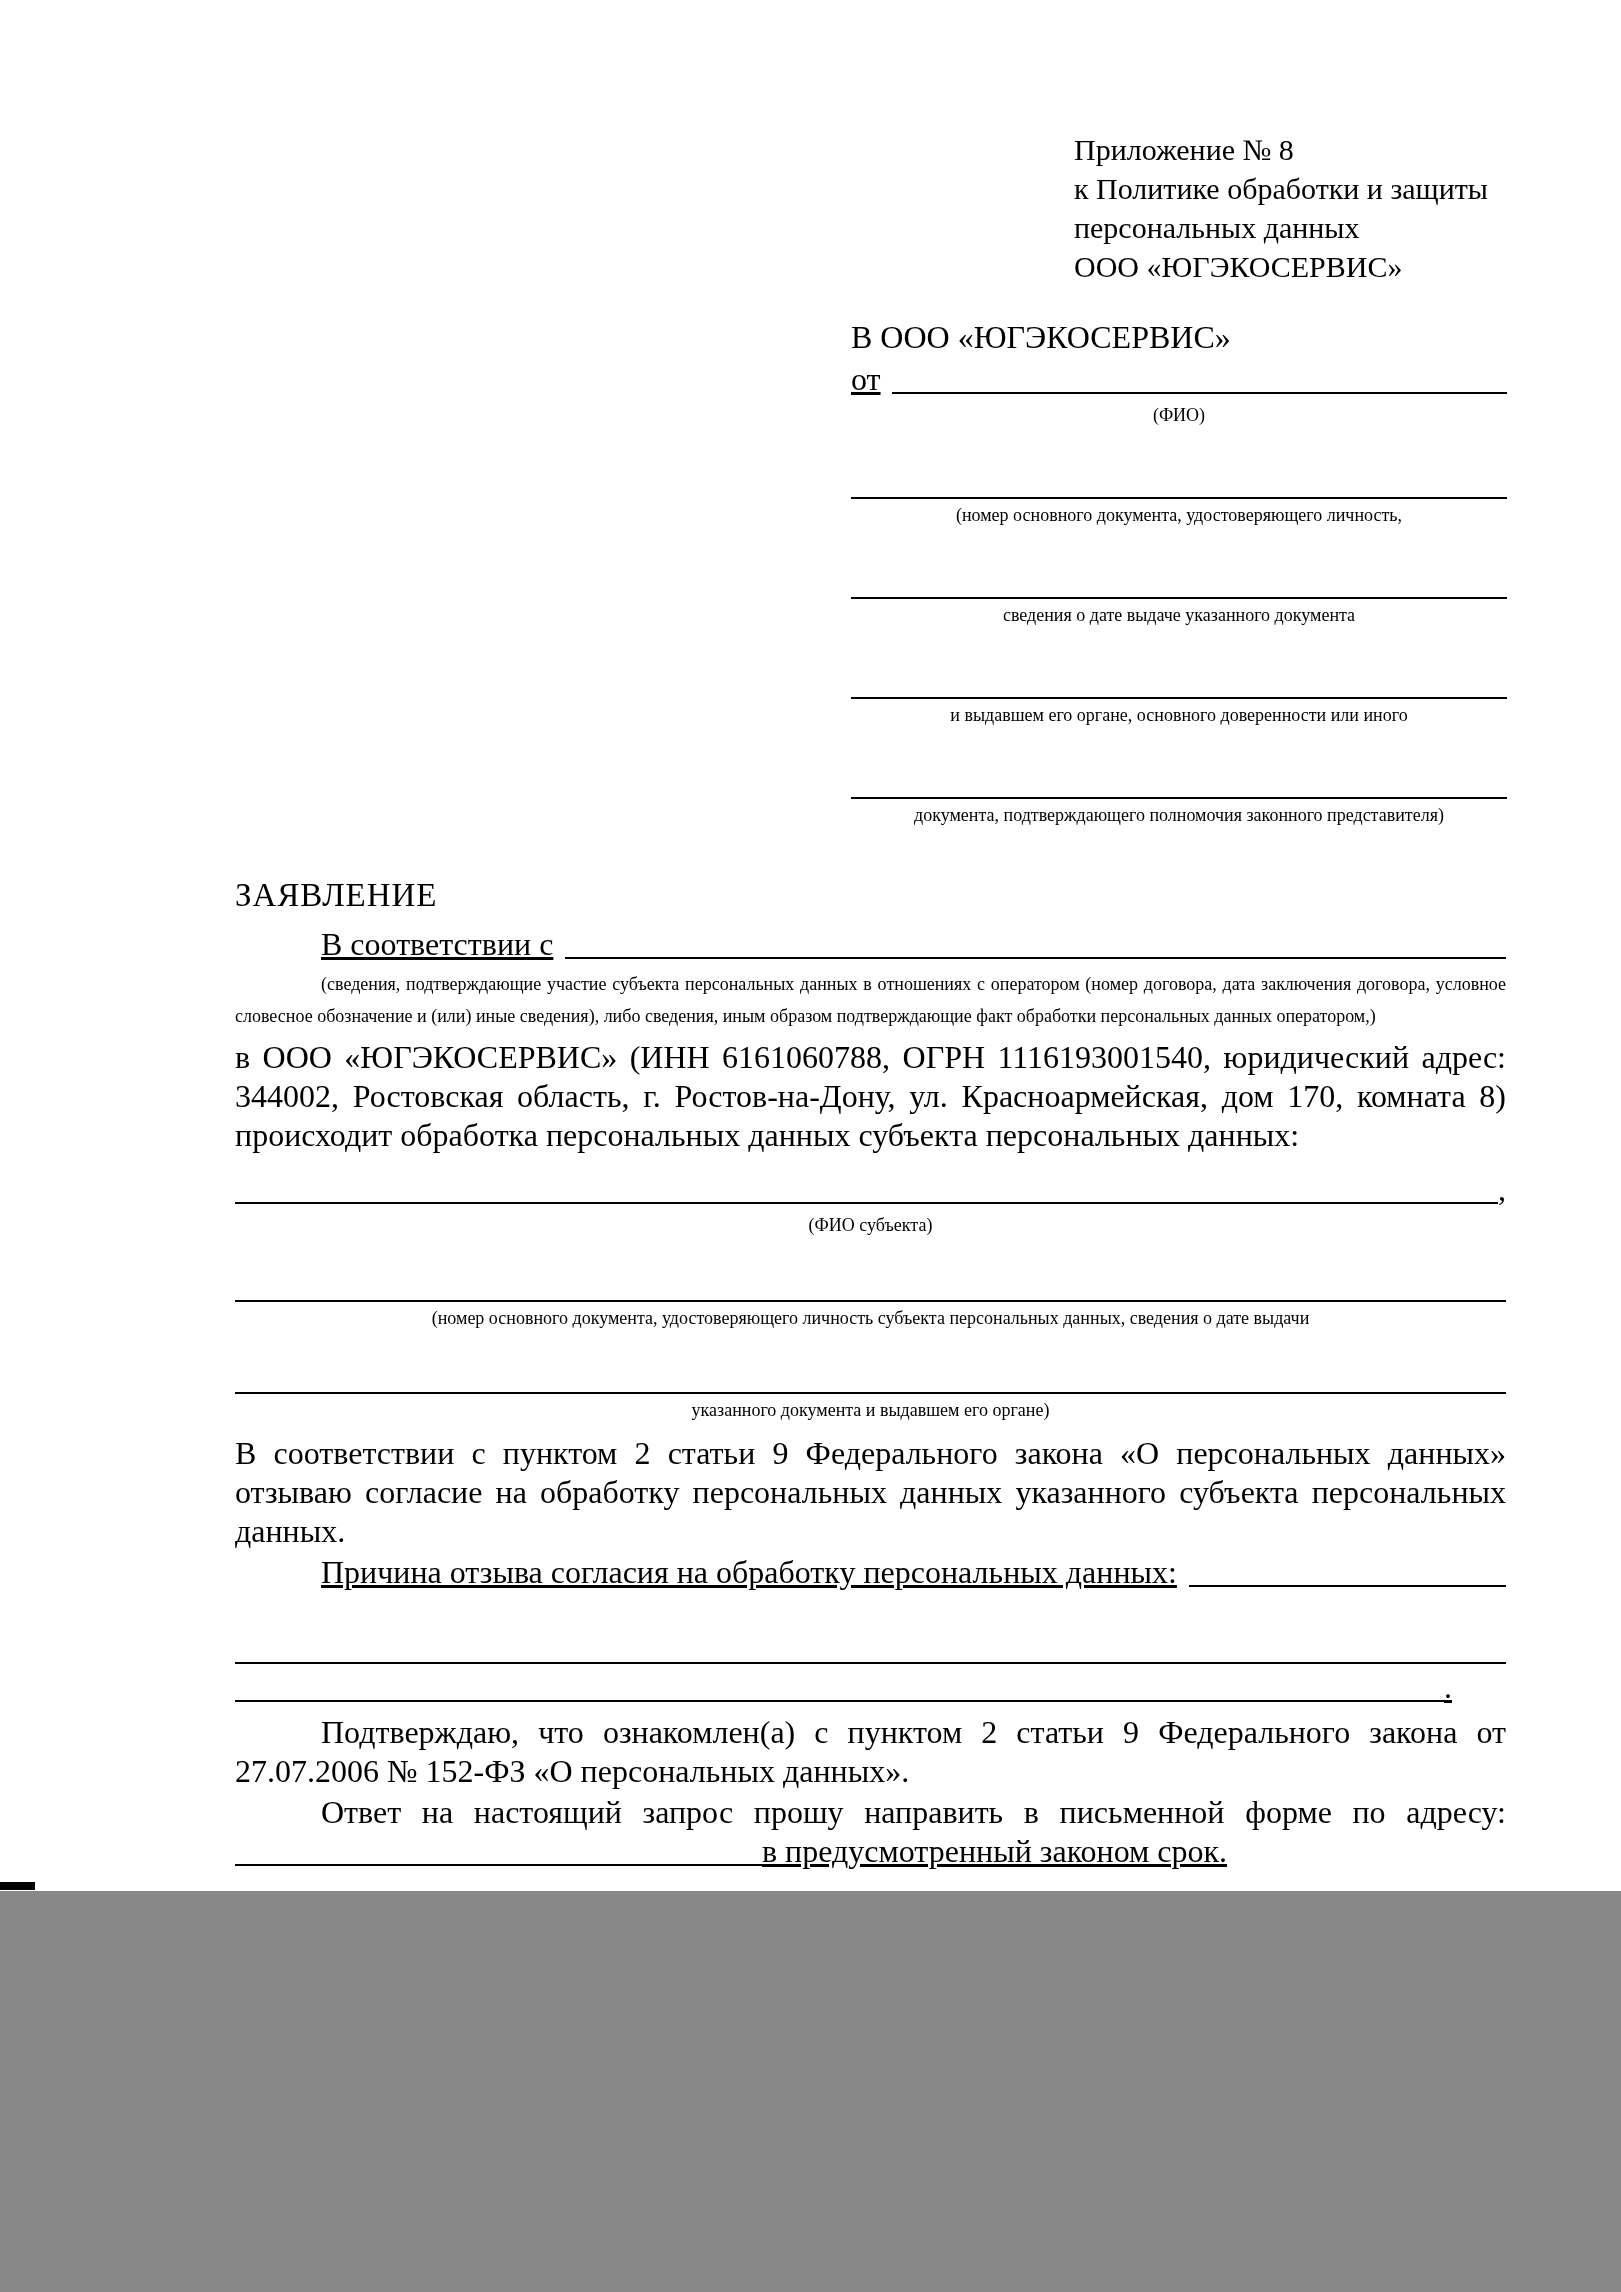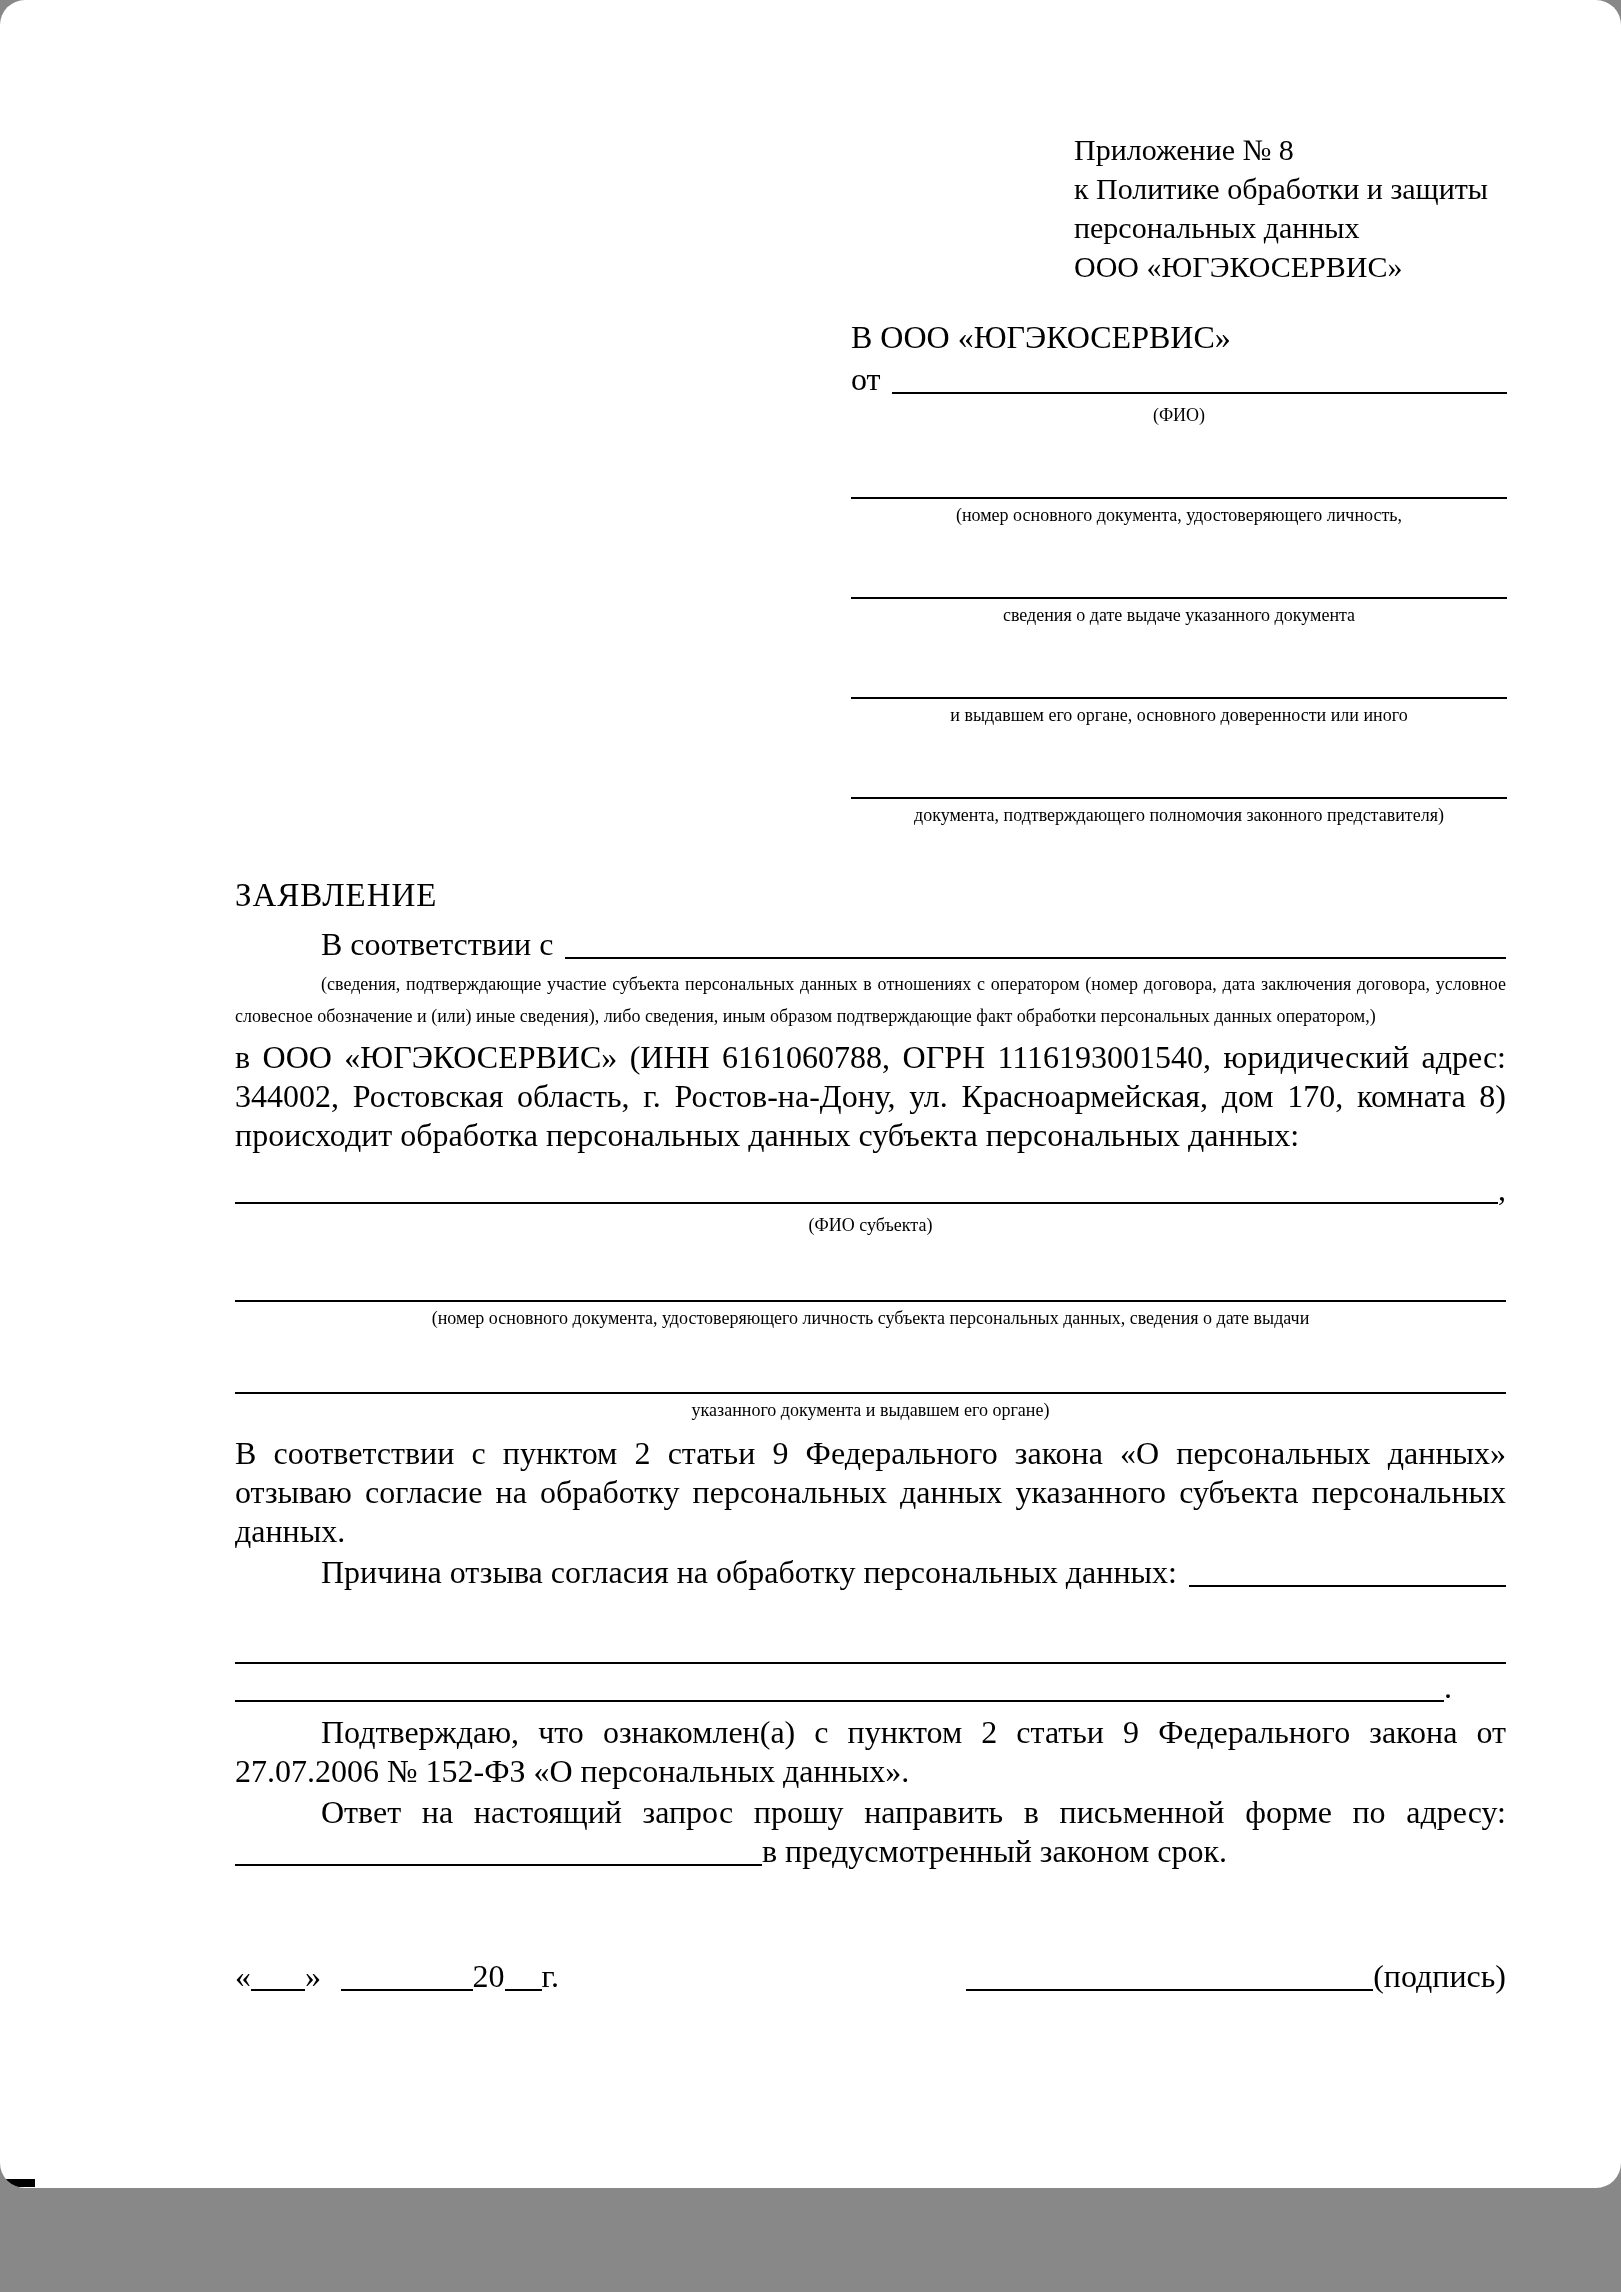--- a/index.html
+++ b/index.html
@@ -1,31 +1,30 @@
 <!DOCTYPE html>
 <html><head>
 <meta charset="utf-8">
 <style>
   html,body{margin:0;padding:0;background:#888;}
   .page{
     position:relative;
-    width:1621px;height:2188px;
+    width:1621px;height:1891px;
     background:#ffffff;color:#000000;
     font-family:"Liberation Serif","DejaVu Serif",serif;
     font-size:32px;line-height:39px;
     overflow:hidden;
     margin:0 auto;
-    border-radius:25px;
   }
   .content{position:absolute;left:235px;top:0;width:1271px;padding-top:130px;}
   .appendix{margin-left:839px;font-size:30px;line-height:39px;}
   .doc-title{margin-top:116px;text-align:center;font-weight:bold;font-size:36px;line-height:46px;}
   .addressee{margin-top:29px;margin-left:616px;width:656px;}
   .addr-to{line-height:45px;}
-  .row{display:flex;align-items:flex-end;}
+  .row{display:flex;align-items:flex-end;text-decoration:underline;}
   .fill{border-bottom:2.9px solid #000;margin-bottom:4.9px;}
   .grow{flex:1;}
   .pre{padding-right:11.8px;white-space:nowrap;}
   .small{font-size:18px;line-height:32px;}
   .center{text-align:center;}
   .nowrap{white-space:nowrap;}
   .addr-group{margin-top:33px;}
   .bline{height:33px;border-bottom:2.9px solid #000;}
   .statement-heading{margin-top:45px;font-size:33px;letter-spacing:1px;}
   .intro-row{margin-top:9.8px;padding-left:86px;}

